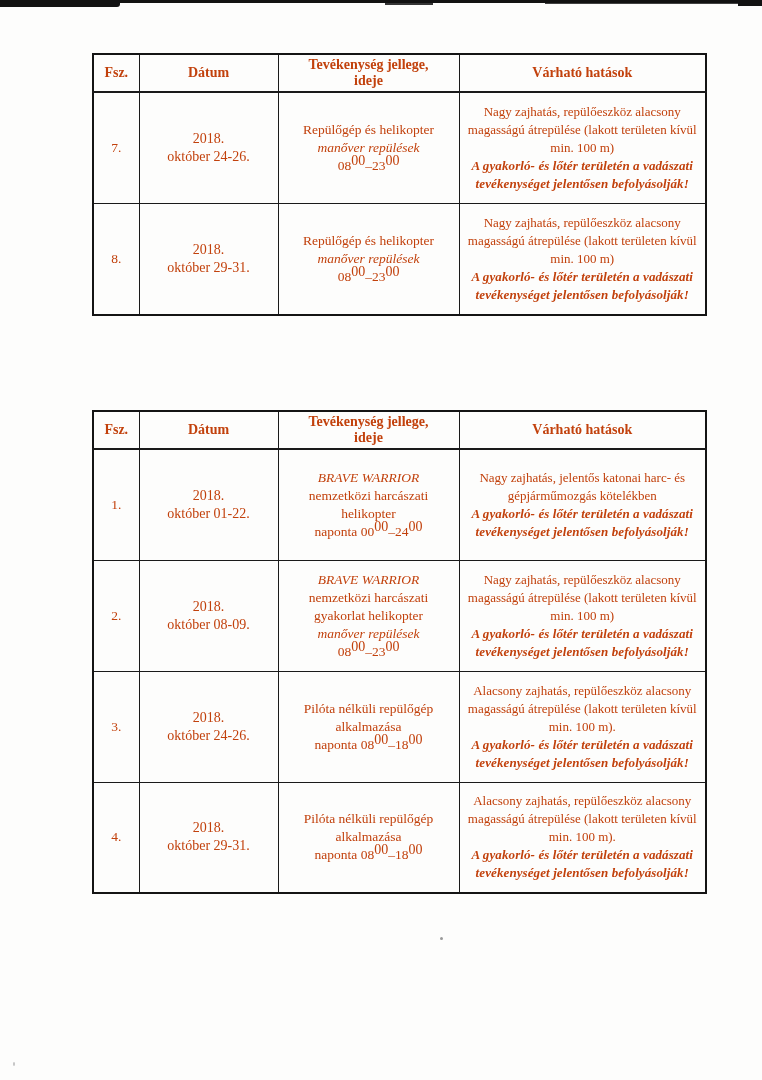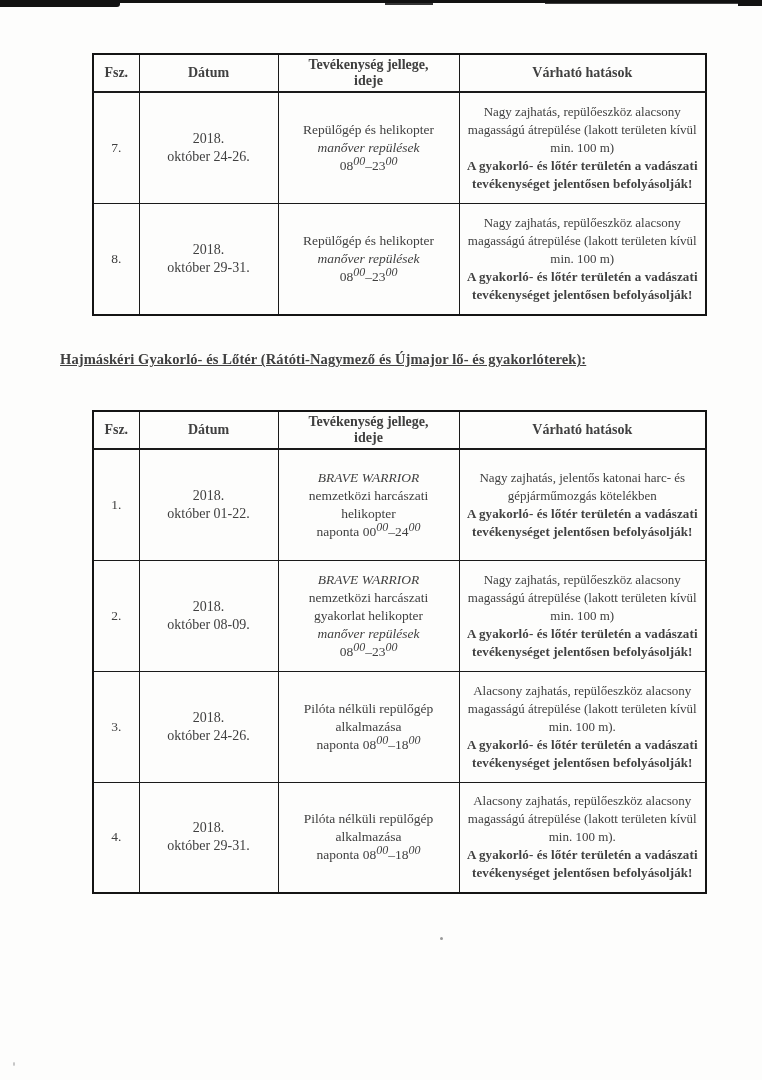--- a/index.html
+++ b/index.html
@@ -4,21 +4,21 @@
 <style>
   html, body { margin: 0; padding: 0; background: #e8e8e8; }
   .page {
     position: relative;
     width: 762px;
     height: 1080px;
     margin: 0 auto;
     background: #fdfdfc;
     overflow: hidden;
     font-family: "Liberation Serif", "DejaVu Serif", serif;
-    color: #404040;
+    color: #c2410c;
   }
   
   .artifact { position: absolute; background: #121212; }
   .art-a { left: 0;   top: 0; width: 762px; height: 2.5px; }
   .art-b { left: 0;   top: 0; width: 120px; height: 7px; border-radius: 0 0 3px 0; }
   .art-c { left: 385px; top: 0; width: 48px;  height: 5px; opacity: .85; }
   .art-d { left: 545px; top: 0; width: 217px; height: 4px; opacity: .8; }
   .art-e { left: 738px; top: 0; width: 24px;  height: 6px; }
   .speck { position: absolute; background: #9a9a9a; border-radius: 50%; }
   .speck-1 { left: 440px; top: 937px; width: 3px; height: 3px; }
@@ -49,23 +49,23 @@
   }
   #table-top thead tr { height: 33px; }
   #table-hajmaskeri thead tr { height: 36px; }
   #table-top tbody tr { height: 111.5px; }
   #table-hajmaskeri tbody tr { height: 111px; }
 
   td.cell-num  { font-size: 13.5px; }
   td.cell-date { font-size: 14px; line-height: 18px; }
   td.cell-act  { font-size: 13.5px; line-height: 18px; }
   td.cell-eff  { font-size: 13px; line-height: 18px; }
-  .cell-eff .bold-note { font-weight: bold; letter-spacing: .1px; }
+  .cell-eff .bold-note { font-weight: bold; letter-spacing: .1px; font-style: italic; }
   .it  { font-style: italic; font-family: Liberation Serif, serif; }
-  .sup { font-size: 12px; vertical-align: super; line-height: 0; font-style: italic; }
+  .sup { font-size: 14px; vertical-align: super; line-height: 0; }
 
   .section-heading {
     position: absolute;
     left: 60px;
     top: 351px;
     width: 660px;
     font-size: 14.5px;
     font-weight: bold;
     text-decoration: underline;
     letter-spacing: .1px;
@@ -131,21 +131,20 @@
             <div><span>08</span><span class="sup">00</span><span>–</span><span>23</span><span class="sup">00</span></div>
           </td>
       <td class="cell-eff">
         <div>Nagy zajhatás, repülőeszköz alacsony magasságú átrepülése (lakott területen kívül min. 100 m)</div>
         <div class="bold-note">A gyakorló- és lőtér területén a vadászati tevékenységet jelentősen befolyásolják!</div>
       </td>
     </tr>
   </tbody>
   </table>
 
-  <div class="section-heading">Hajmáskéri Gyakorló- és Lőtér (Rátóti-Nagymező és Újmajor lő- és gyakorlóterek):</div>
 
   <table id="table-hajmaskeri" class="doc-table">
     <colgroup>
       <col style="width:46px">
         <col style="width:139px">
       <col style="width:181px">
         <col style="width:247px">
     </colgroup>
     <thead>
         <tr>

